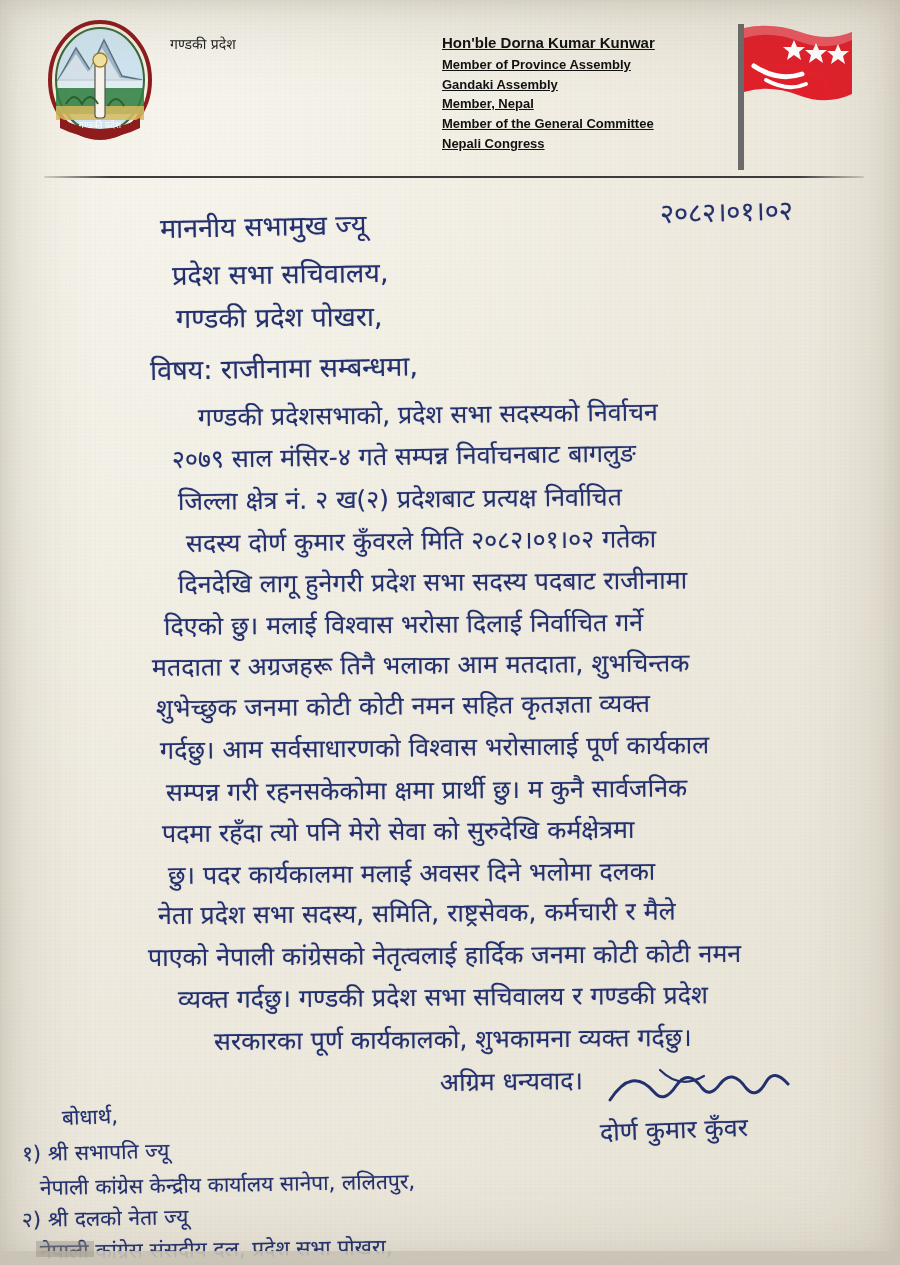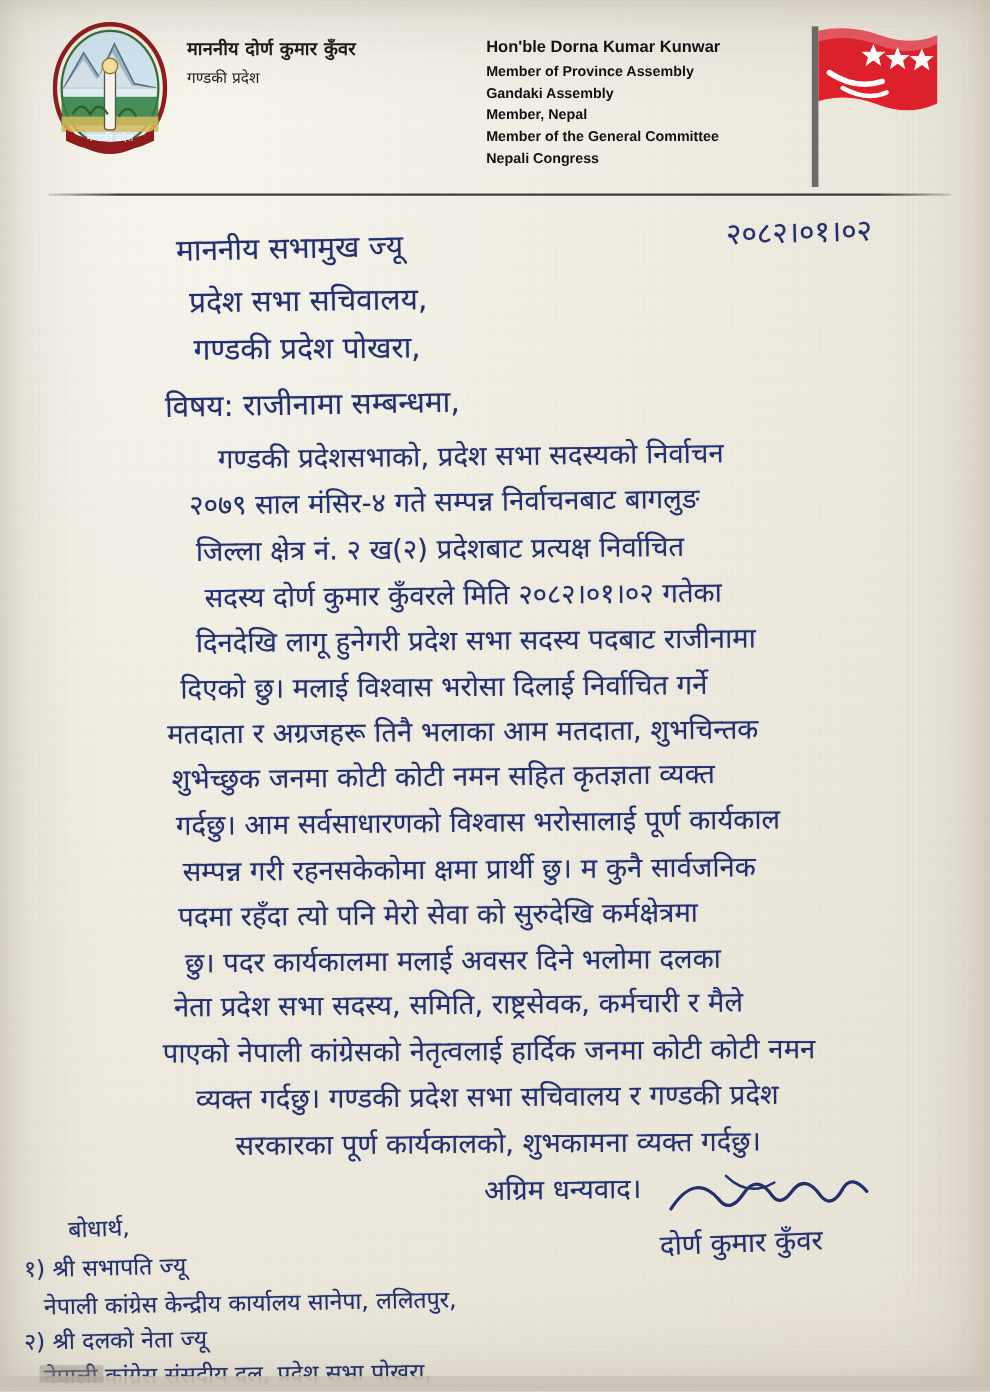--- a/index.html
+++ b/index.html
@@ -73,20 +73,21 @@
     font-family: "DejaVu Sans", sans-serif;
     font-size: 14px;
     line-height: 1.5;
     color: #222;
   }
   .en-head {
     margin-left: 22px;
     margin-top: 18px;
     flex: 1 1 auto;
     color: #111;
+    text-decoration: underline;
   }
   .en-line {
     font-size: 13px;
     line-height: 1.52;
     font-weight: 600;
   }
   .en-line.first {
     font-weight: 700;
     font-size: 15px;
   }
@@ -169,21 +170,20 @@
         <rect x="49" y="44" width="10" height="56" rx="3" fill="#f7f4ec" stroke="#555" stroke-width="1.2"></rect>
         <circle cx="54" cy="42" r="7" fill="#f3e2a0" stroke="#9a7b27" stroke-width="1.3"></circle>
         <path d="M20 86 q8 -14 16 0 q8 -14 16 0" fill="none" stroke="#2d5f2d" stroke-width="2"></path>
         <path d="M62 88 q8 -14 16 0" fill="none" stroke="#2d5f2d" stroke-width="2"></path>
         <path d="M14 100 q40 22 80 0 l0 10 q-40 20 -80 0 z" fill="#8e1c1c"></path>
         <text x="54" y="110" font-family="DejaVu Sans, sans-serif" font-size="9" fill="#ffffff" text-anchor="middle">गण्डकी प्रदेश</text>
       </svg>
     </div>
 
     <div class="np-head">
-      <div class="np-title">माननीय दोर्ण कुमार कुँवर</div>
       <div class="np-line">गण्डकी प्रदेश</div>
     </div>
 
     <div class="en-head">
       <div class="en-line first">Hon'ble Dorna Kumar Kunwar</div>
       <div class="en-line">Member of Province Assembly</div>
       <div class="en-line">Gandaki Assembly</div>
       <div class="en-line">Member, Nepal</div>
       <div class="en-line">Member of the General Committee</div>
       <div class="en-line">Nepali Congress</div>

